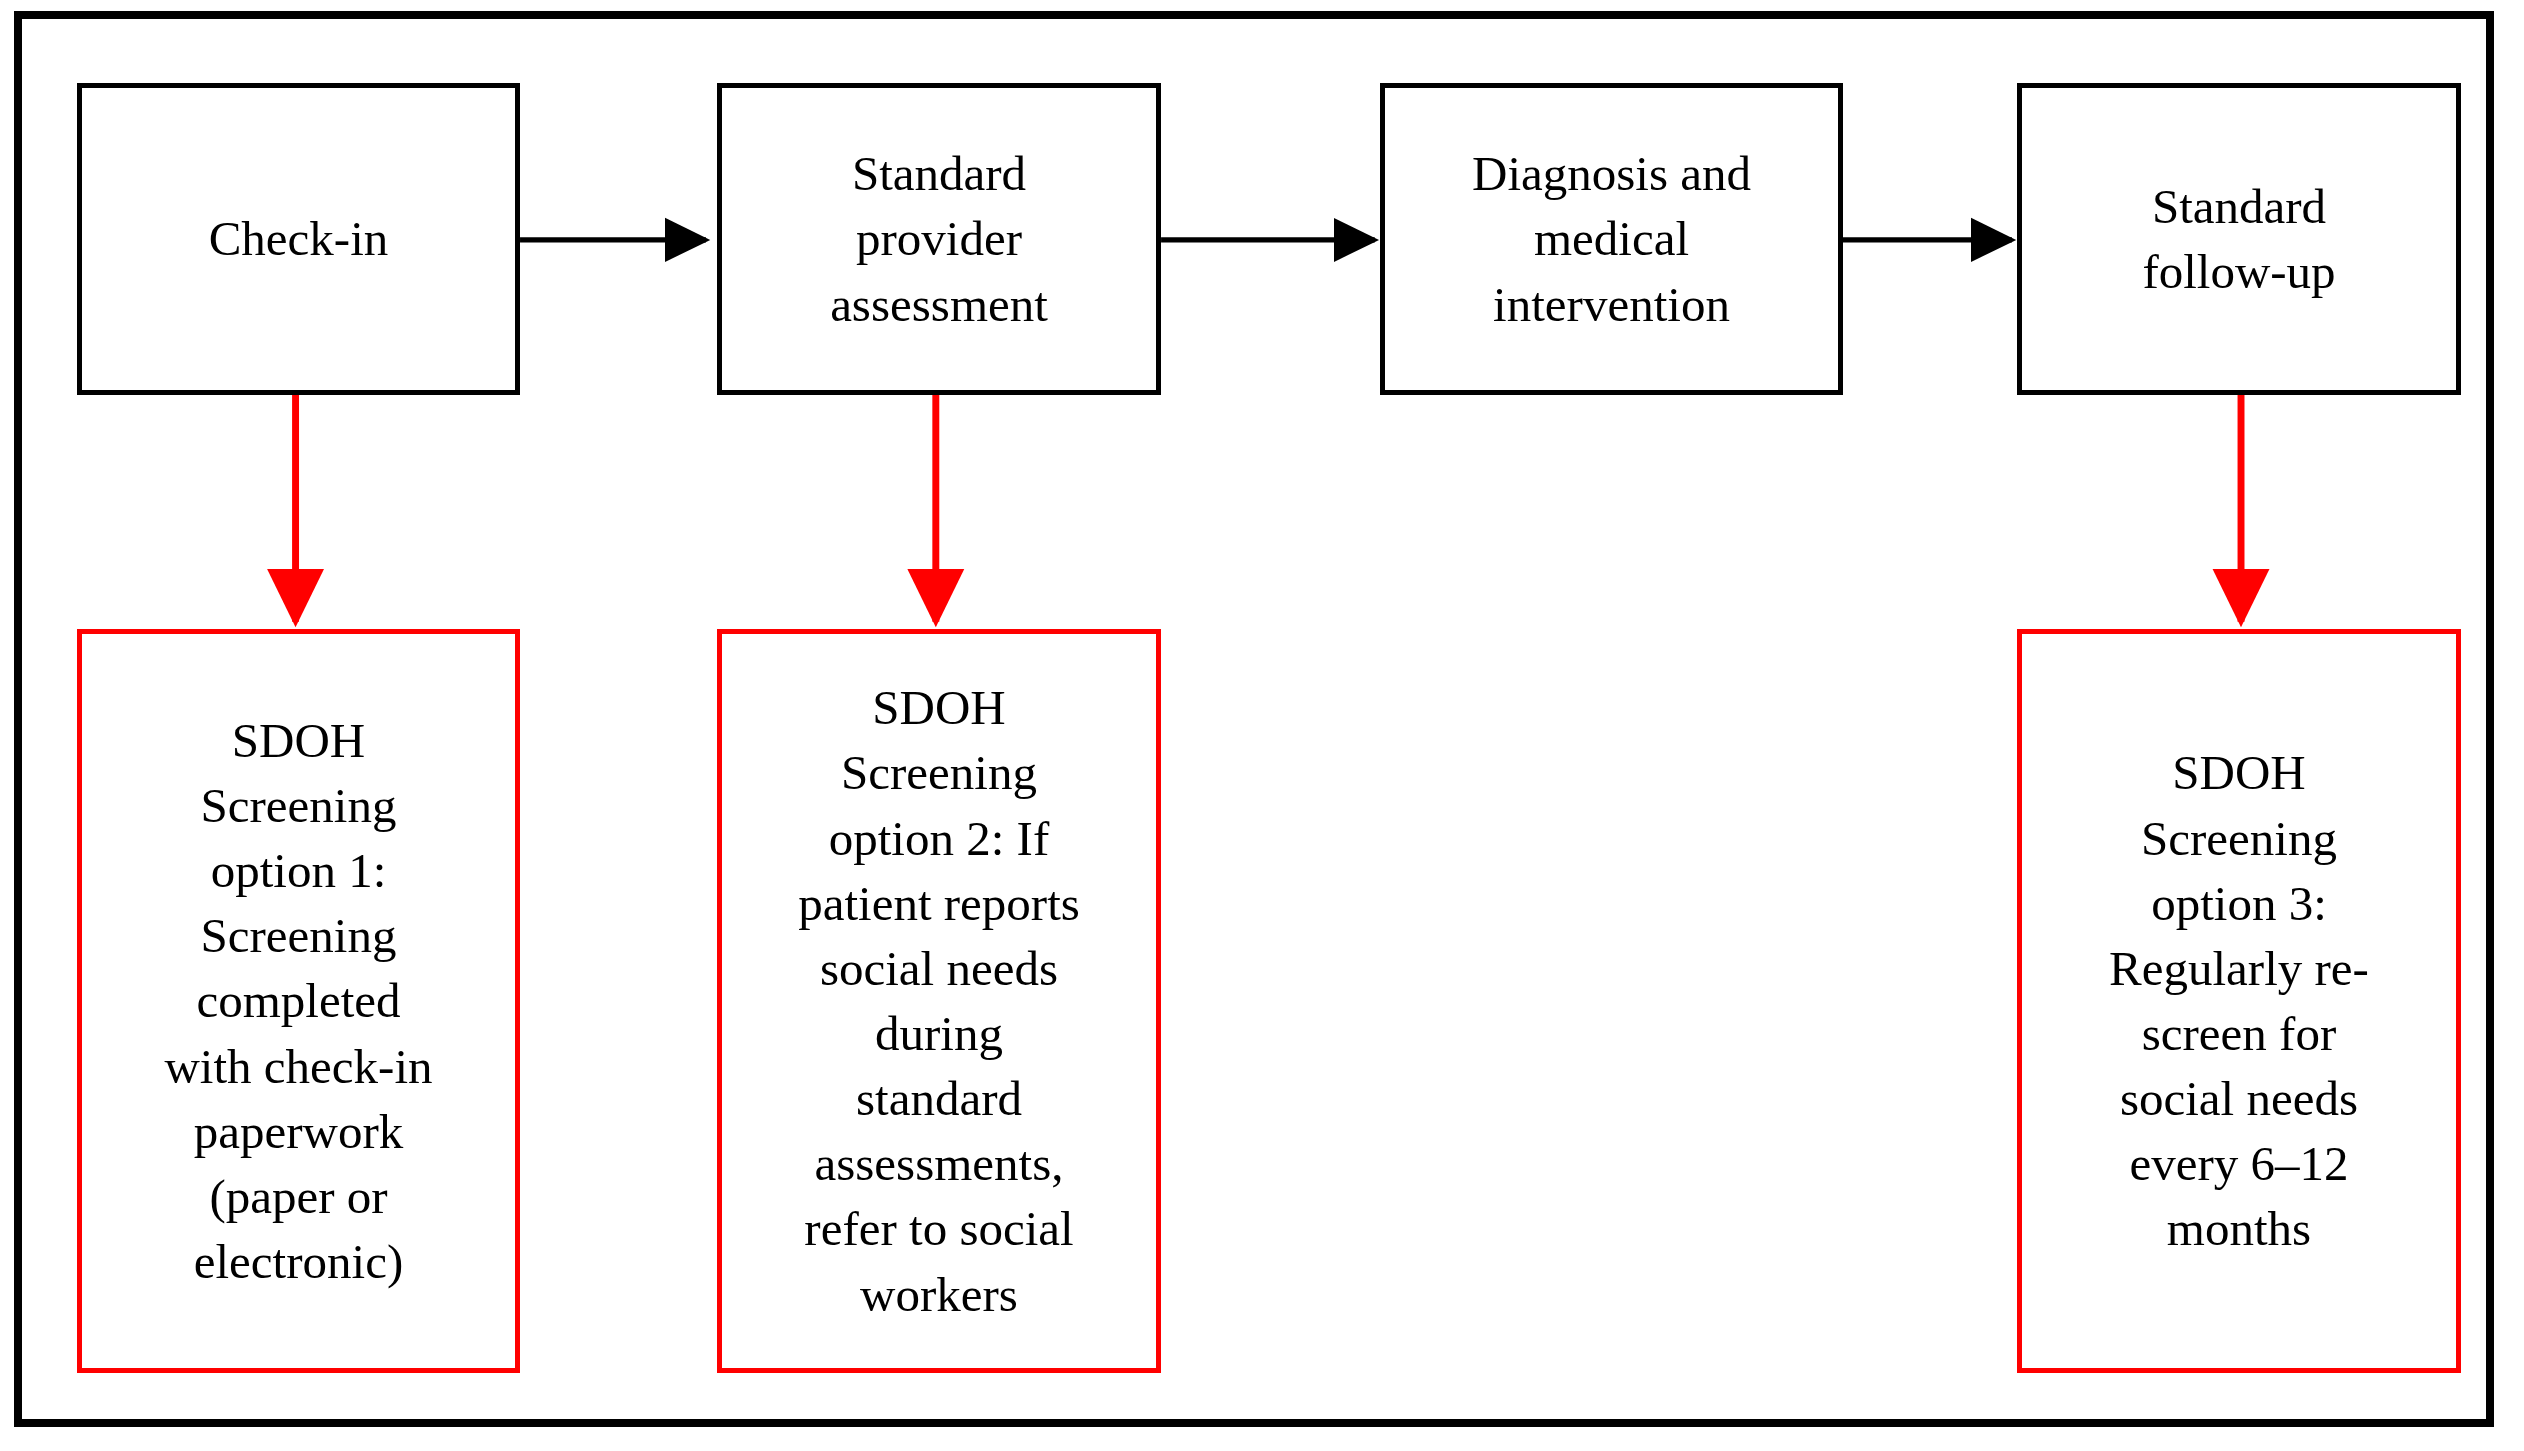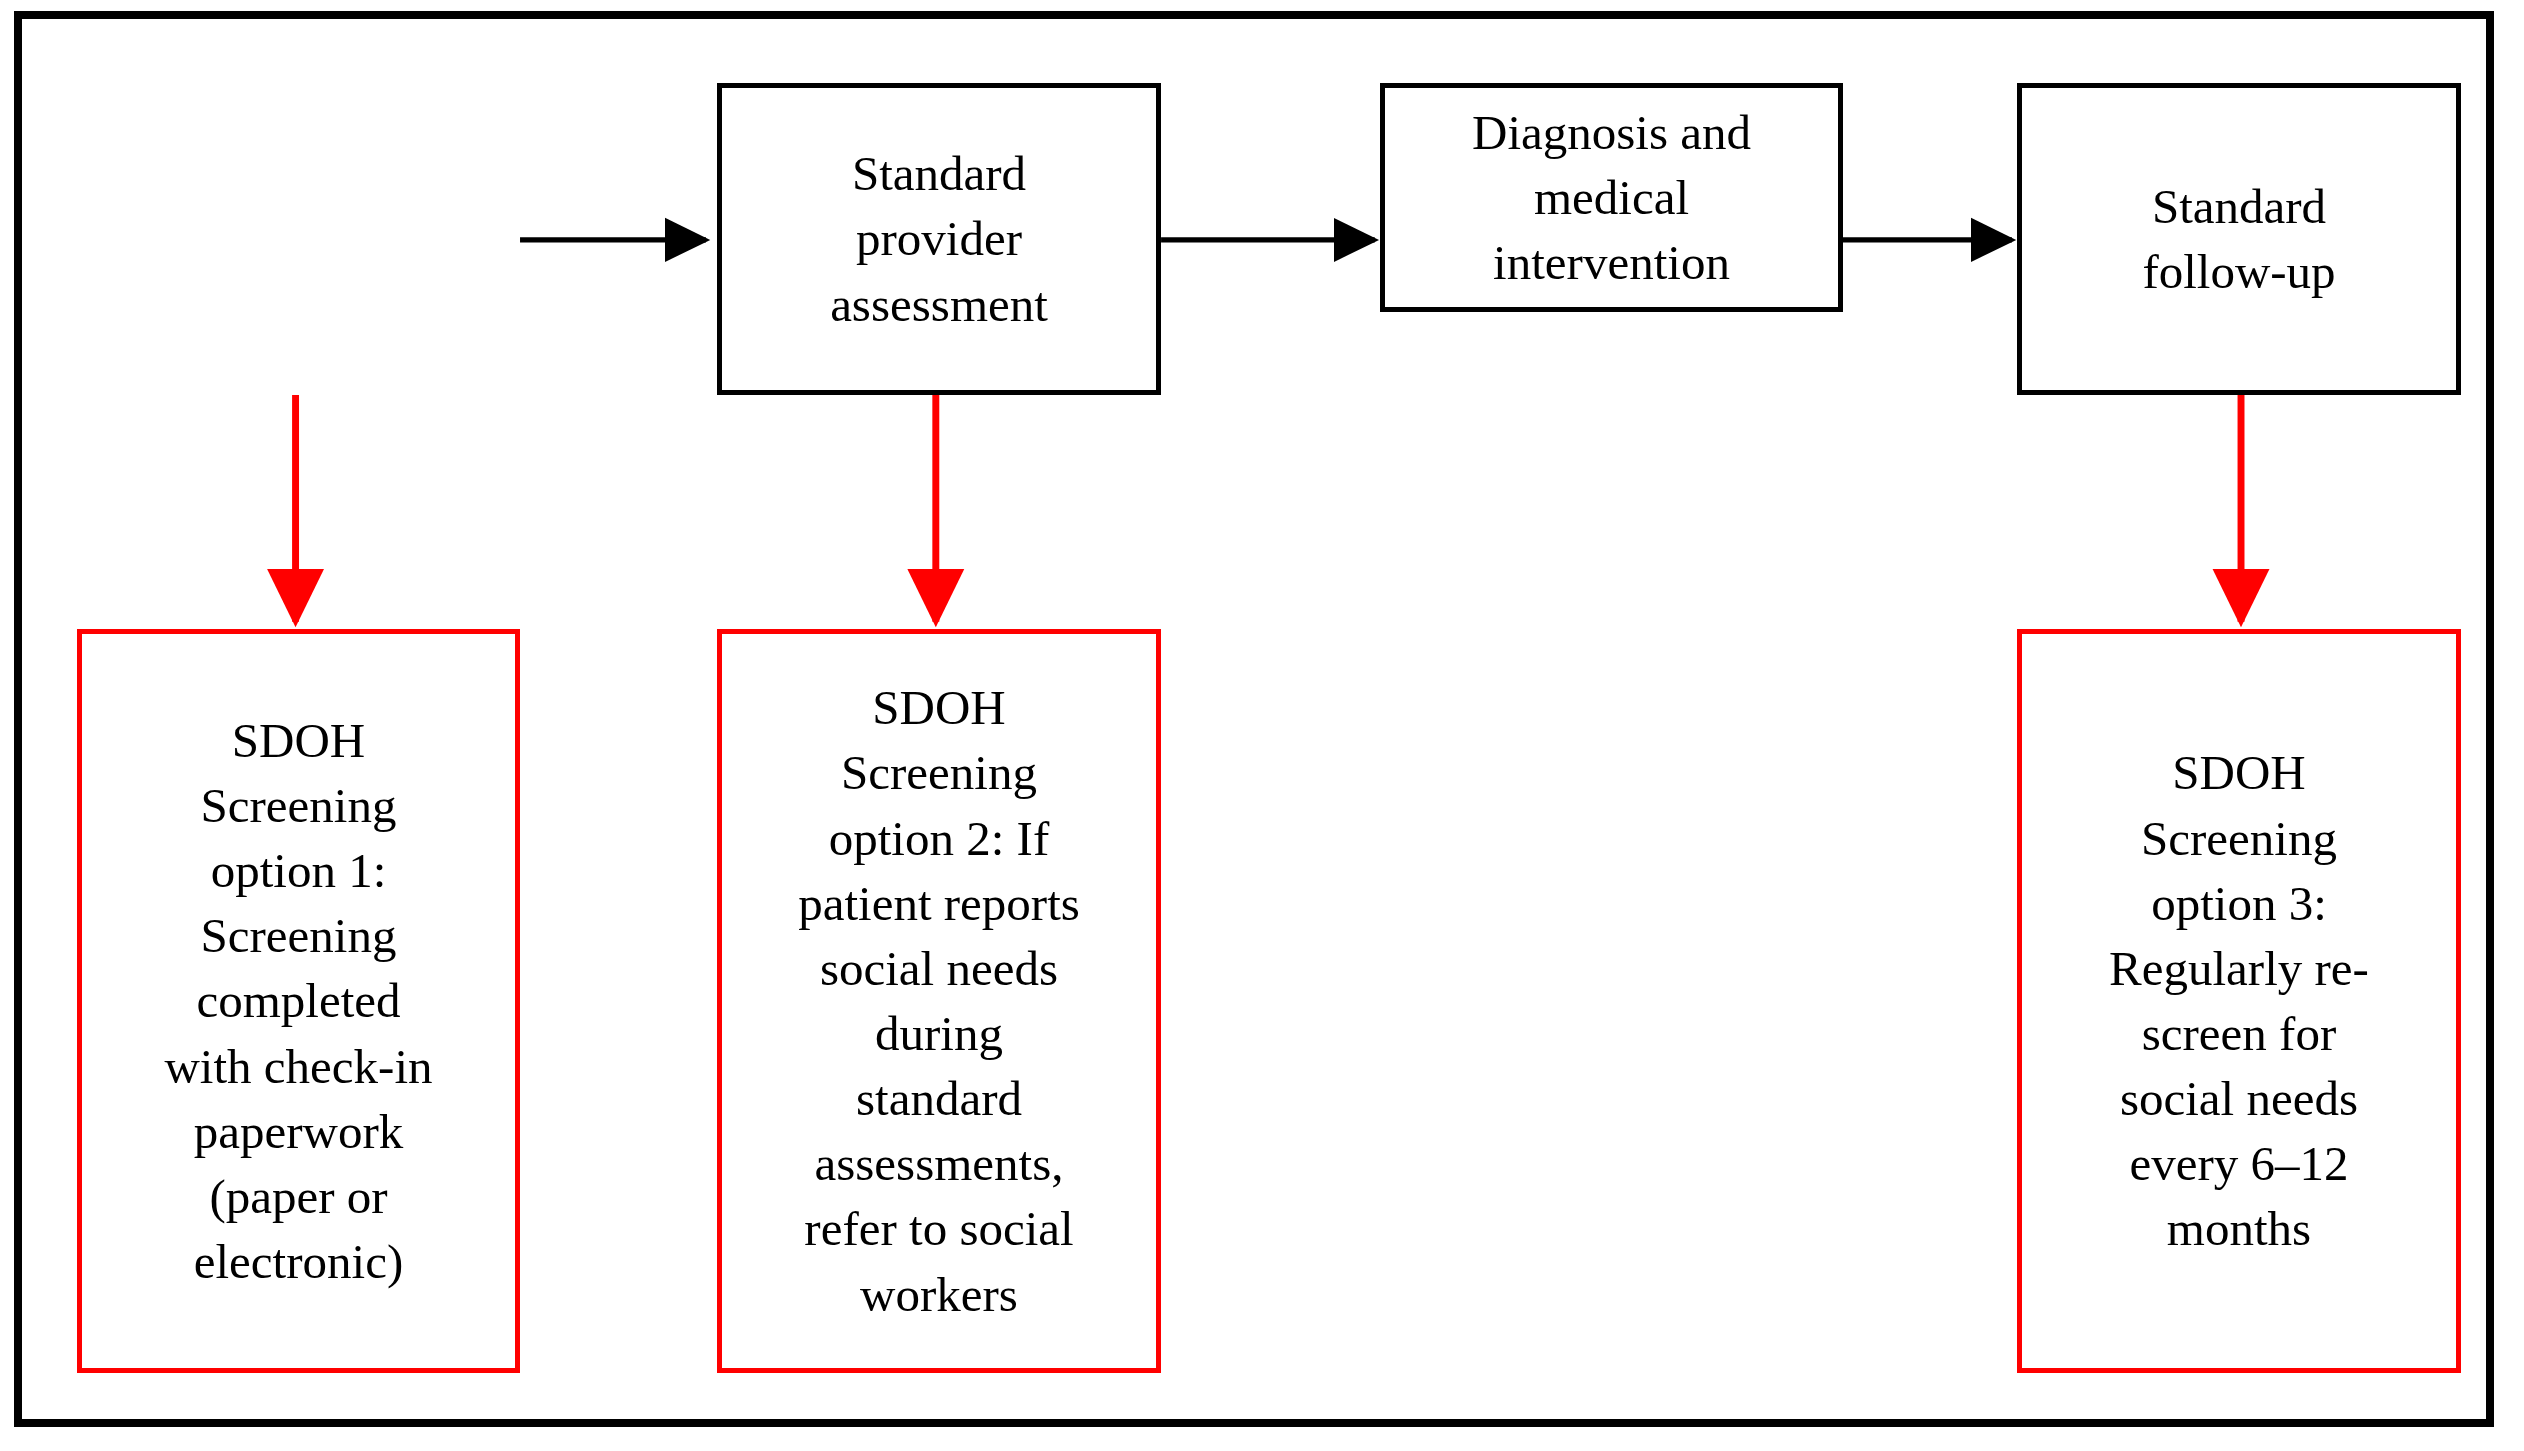--- a/index.html
+++ b/index.html
@@ -111,28 +111,31 @@
       <line x1="383" y1="512" x2="383" y2="806" stroke="#ff0000" stroke-width="9" marker-end="url(#arrowhead-red)"></line>
     </g>
     <g>
       <line x1="1213" y1="512" x2="1213" y2="806" stroke="#ff0000" stroke-width="9" marker-end="url(#arrowhead-red)"></line>
     </g>
     <g>
       <line x1="2905" y1="512" x2="2905" y2="806" stroke="#ff0000" stroke-width="9" marker-end="url(#arrowhead-red)"></line>
     </g>
   </svg>
 
+  <div class="node node-stage" style="left:77px; top:83px; width:443px; height:312px;">
+    <span class="node-text">Check-in</span>
+  </div>
 
   <div class="node node-stage" style="left:717px; top:83px; width:444px; height:312px;">
     <span class="node-text">Standard
 provider
 assessment</span>
   </div>
 
-  <div class="node node-stage" style="left:1380px; top:83px; width:463px; height:229px;">
+  <div class="node node-stage" style="left:1380px; top:83px; width:463px; height:312px;">
     <span class="node-text">Diagnosis and
 medical
 intervention</span>
   </div>
 
   <div class="node node-stage" style="left:2017px; top:83px; width:444px; height:312px;">
     <span class="node-text">Standard
 follow-up</span>
   </div>
 

